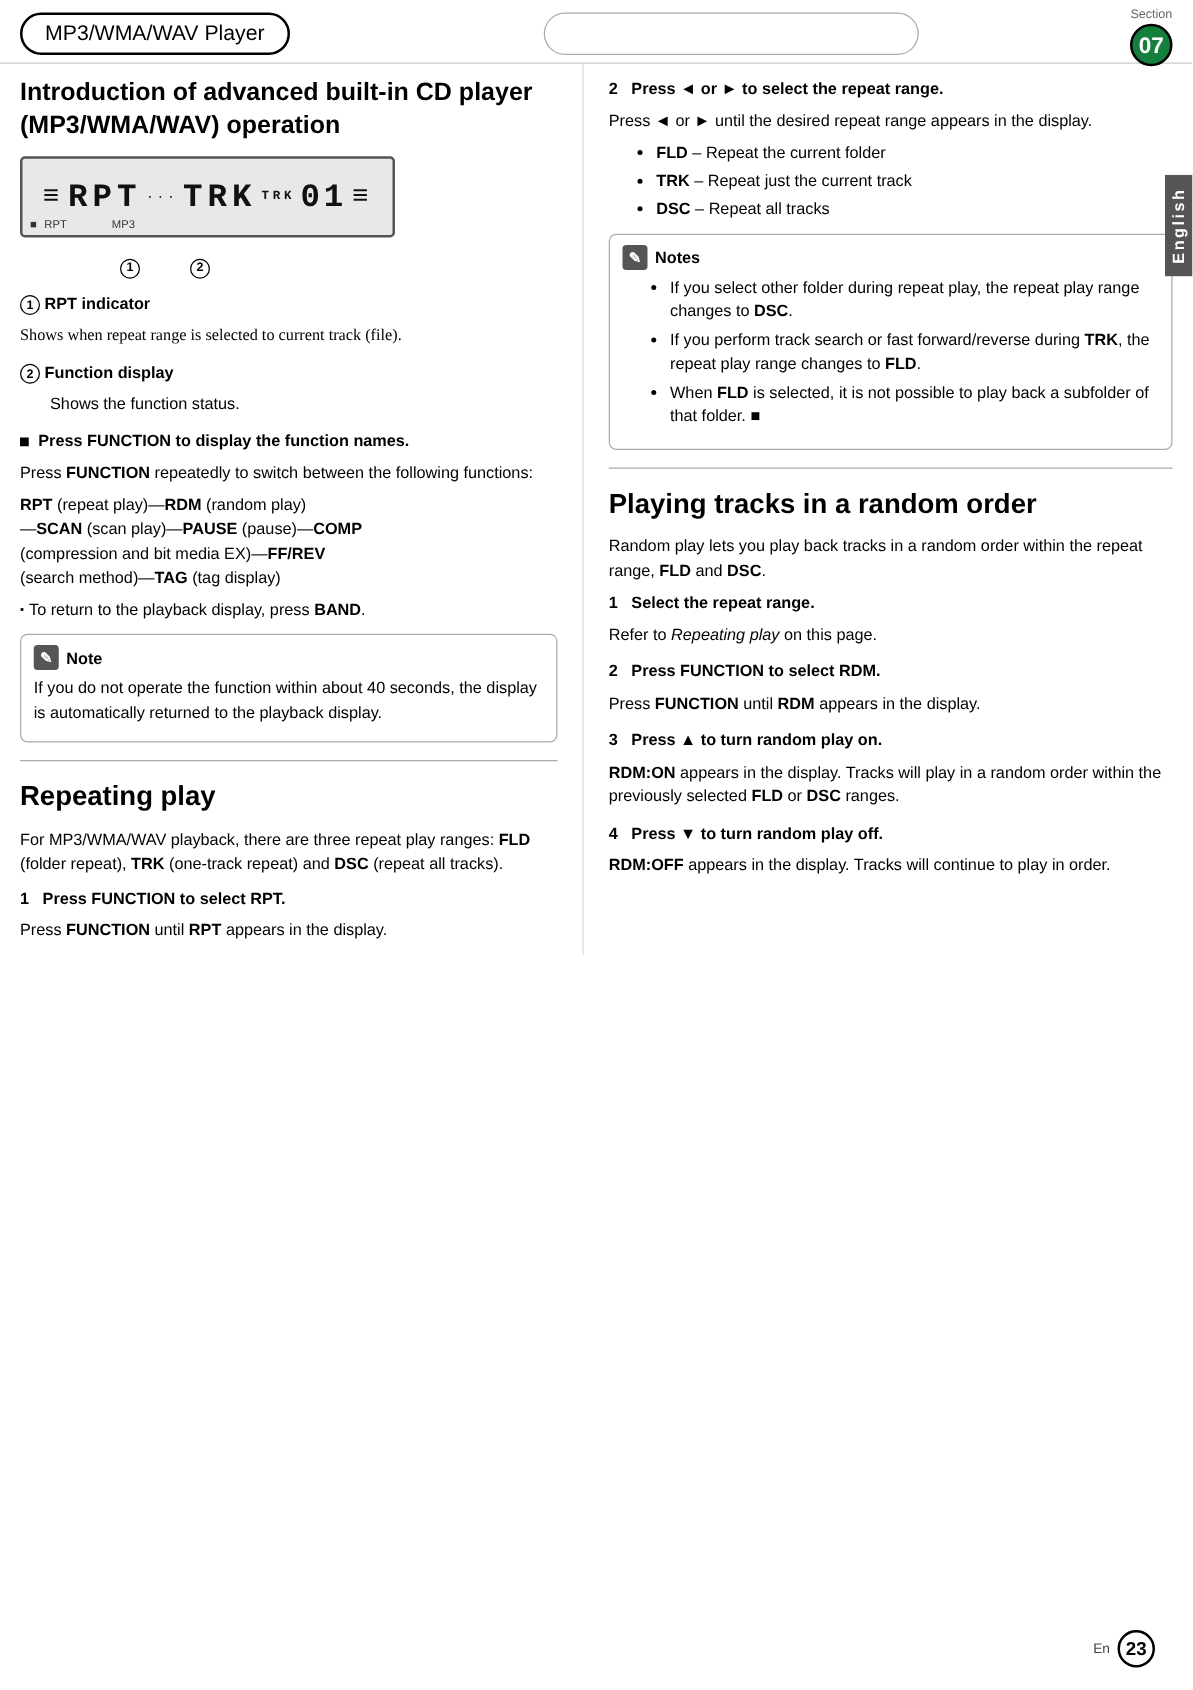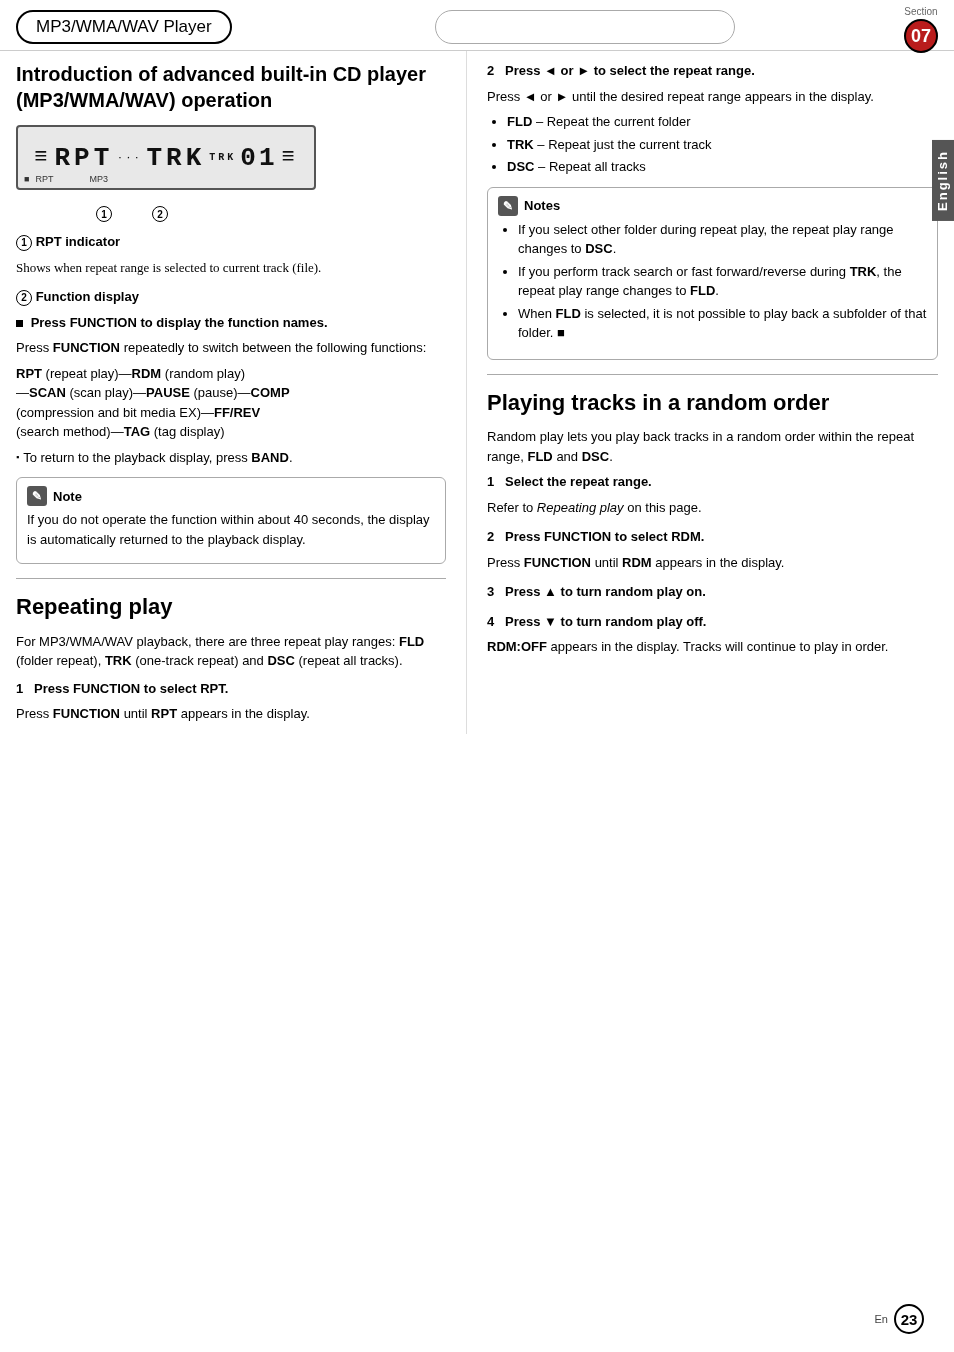--- a/index.html
+++ b/index.html
@@ -43,21 +43,21 @@
     .section-number-box {
       border: 2px solid #000;
       border-radius: 50%;
       width: 34px;
       height: 34px;
       display: flex;
       align-items: center;
       justify-content: center;
       font-size: 18px;
       font-weight: bold;
-      background: #b91c1c;
+      background: #15803d;
       color: #fff;
       margin-top: 2px;
     }
     .header-middle {
       flex: 1;
       display: flex;
       justify-content: center;
     }
     .header-middle-box {
       border: 1.5px solid #aaa;
@@ -160,21 +160,21 @@
       width: 16px;
       height: 16px;
       border: 1.5px solid #000;
       border-radius: 50%;
       font-size: 10px;
       font-weight: bold;
     }
 
     
     p { margin-bottom: 6px; line-height: 1.5; }
-    ul { margin-left: 20px; margin-bottom: 8px; }
+    ul { margin-left: 38px; margin-bottom: 8px; }
     ul li { margin-bottom: 3px; line-height: 1.5; }
 
     
     .note-box {
       border: 1.5px solid #aaa;
       border-radius: 6px;
       padding: 8px 10px;
       margin: 10px 0;
       background: #fff;
     }
@@ -286,20 +286,21 @@
     </div>
 
     <p>
       <span class="callout-circle">1</span>&nbsp;<b>RPT indicator</b>
     </p>
     <p style="margin-bottom:10px;font-family:Liberation Serif, serif;">Shows when repeat range is selected to current track (file).</p>
 
     <p>
       <span class="callout-circle">2</span>&nbsp;<b>Function display</b>
     </p>
+    <p style="margin-left:24px;margin-bottom:10px;">Shows the function status.</p>
 
     <p>
       <span class="bullet-square"></span>
       <b>Press FUNCTION to display the function names.</b>
     </p>
     <p>
       Press <b>FUNCTION</b> repeatedly to switch between the following functions:
     </p>
     <p>
       <b>RPT</b> (repeat play)—<b>RDM</b> (random play)<br>
@@ -370,20 +371,21 @@
       <p>Refer to <i>Repeating play</i> on this page.</p>
     </div>
 
     <div style="margin-top:10px;">
       <p><b>2&nbsp;&nbsp;&nbsp;Press FUNCTION to select RDM.</b></p>
       <p>Press <b>FUNCTION</b> until <b>RDM</b> appears in the display.</p>
     </div>
 
     <div style="margin-top:10px;">
       <p><b>3&nbsp;&nbsp;&nbsp;Press ▲ to turn random play on.</b></p>
+      <p><b>RDM:ON</b> appears in the display. Tracks will play in a random order within the previously selected <b>FLD</b> or <b>DSC</b> ranges.</p>
     </div>
 
     <div style="margin-top:10px;">
       <p><b>4&nbsp;&nbsp;&nbsp;Press ▼ to turn random play off.</b></p>
       <p><b>RDM:OFF</b> appears in the display. Tracks will continue to play in order.</p>
     </div>
 
   </div>
 </div>
 

